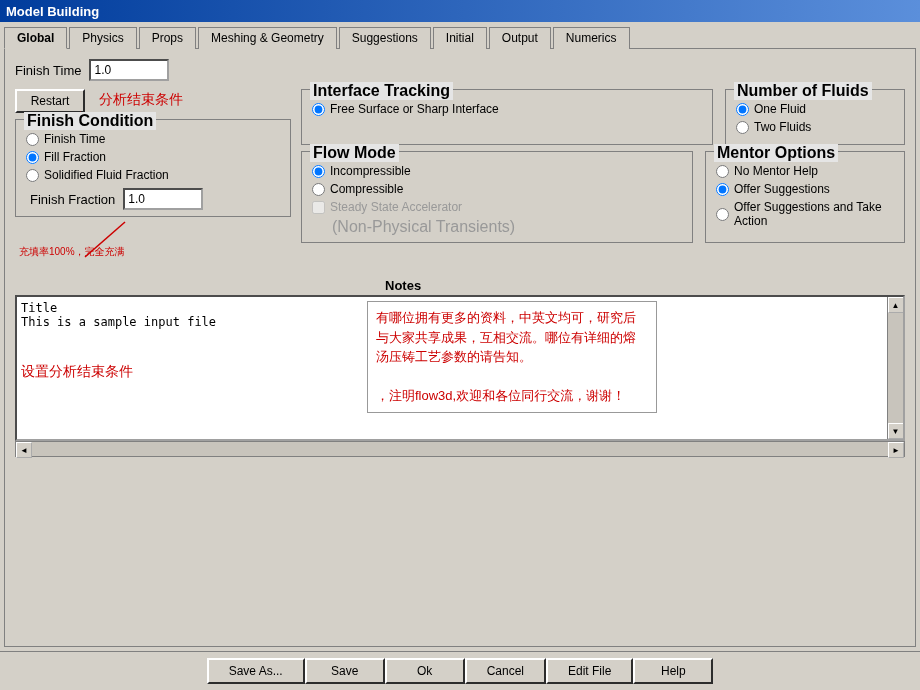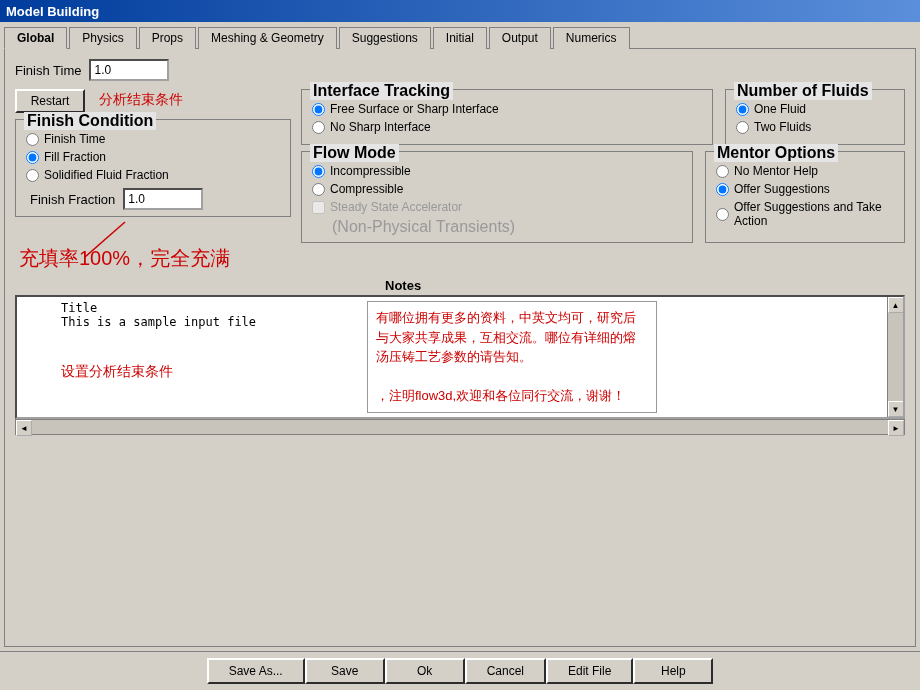--- a/index.html
+++ b/index.html
@@ -163,25 +163,24 @@
     }
     .notes-label {
       font-size: 13px;
       font-weight: bold;
       margin-bottom: 4px;
     }
     .notes-area {
       background: white;
       border: 2px inset #a0a0a0;
       width: 100%;
-      height: 124px;
+      height: 146px;
       overflow-y: auto;
       display: flex;
       position: relative;
-      padding-left: 40px;
     }
     .notes-text {
       padding: 4px;
       font-family: monospace;
       font-size: 12px;
       flex: 1;
     }
     .notes-scrollbar {
       width: 16px;
       background: #d4d0c8;
@@ -325,37 +324,33 @@
           <div class="finish-fraction-row">
             <span>Finish Fraction</span>
             <input type="text" class="text-input" value="1.0" style="">
           </div>
         </div>
 
         <div style="position:relative; height:55px;">
           <svg width="120" height="50" style="position:absolute; left:60px; top:0;">
             <line x1="50" y1="5" x2="10" y2="40" stroke="#cc0000" stroke-width="1.5"></line>
           </svg>
-          <span class="chinese-red" style="position:absolute; left:4px; top:28px; font-size:20px;">充填率100%，完全充满</span>
+          <span class="chinese-red" style="position:absolute; left:4px; top:28px; font-size:10px;">充填率100%，完全充满</span>
         </div>
       </div>
 
       <div class="right-panels">
 
         <div class="right-top">
 
           <div class="group-box" style="flex:1;">
             <span class="group-box-title">Interface Tracking</span>
             <div class="radio-row">
               <input type="radio" name="interface" checked="" style="">
               <label>Free Surface or Sharp Interface</label>
-            </div>
-            <div class="radio-row">
-              <input type="radio" name="interface" style="">
-              <label>No Sharp Interface</label>
             </div>
           </div>
 
           <div class="group-box" style="flex:0 0 180px; margin-left:6px;">
             <span class="group-box-title">Number of Fluids</span>
             <div class="radio-row">
               <input type="radio" name="fluids" checked="" style="">
               <label>One Fluid</label>
             </div>
             <div class="radio-row">

